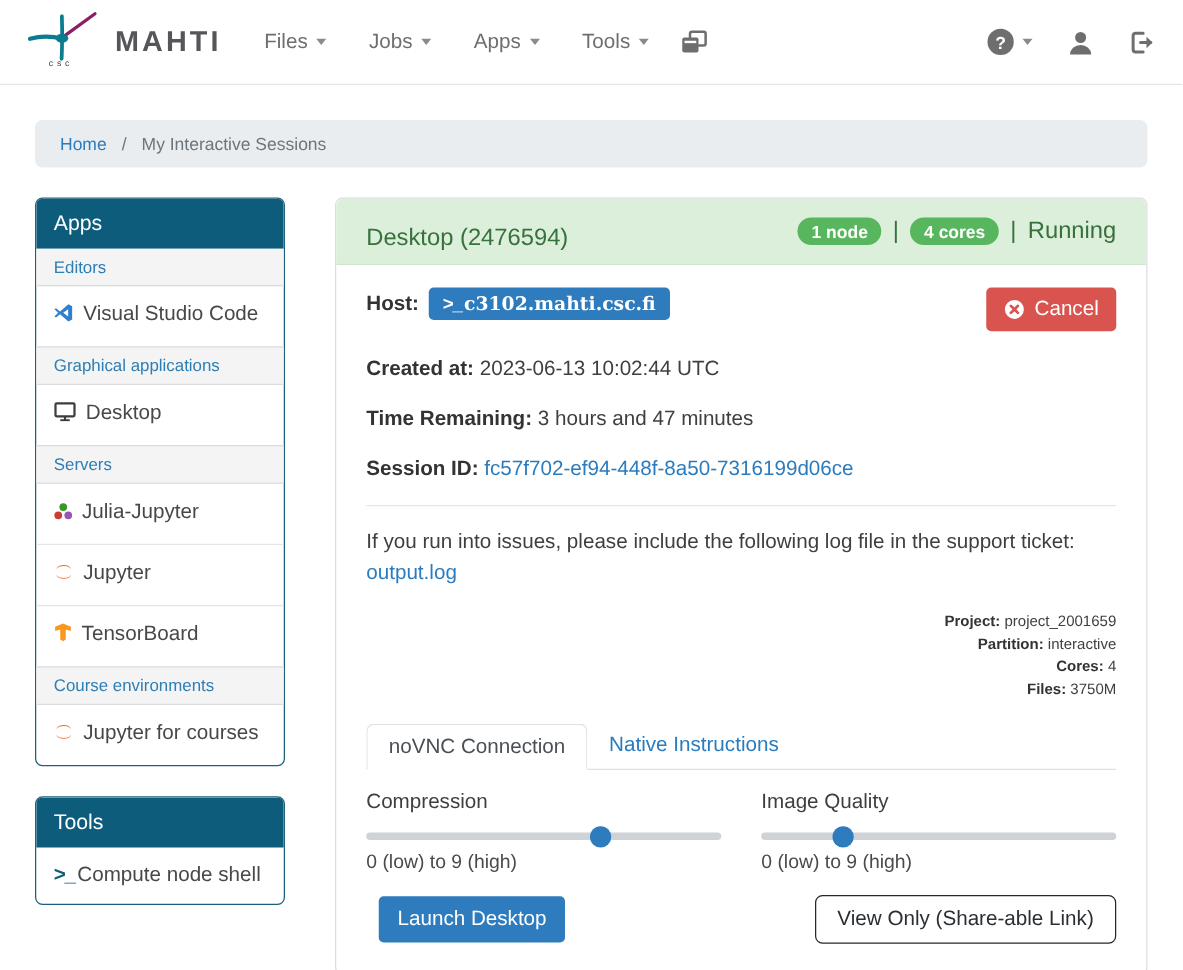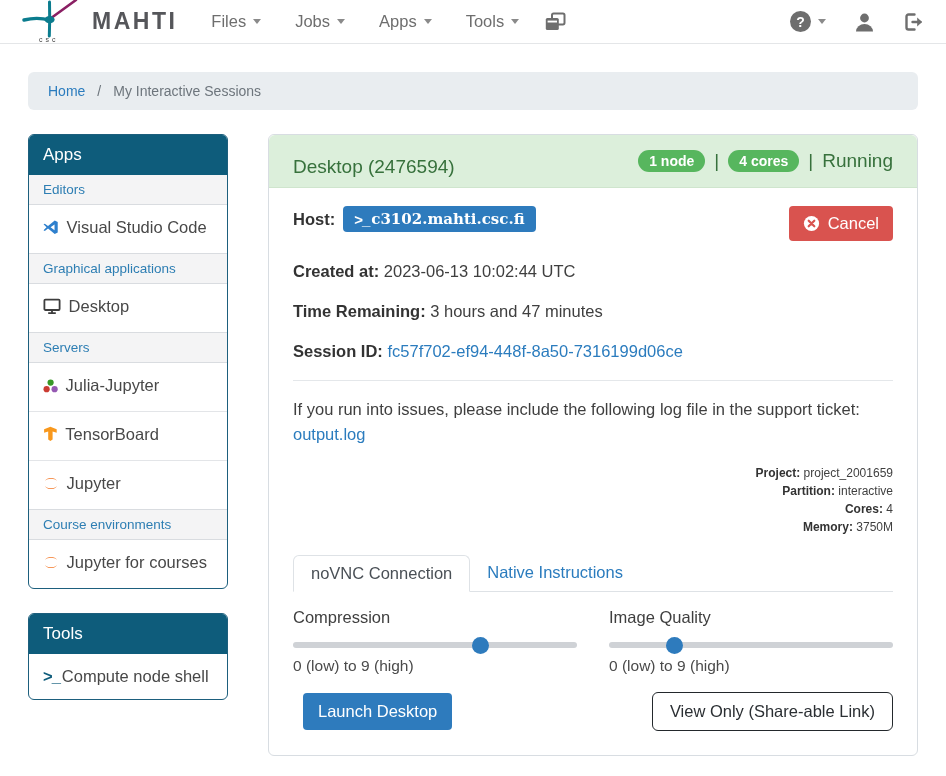--- a/index.html
+++ b/index.html
@@ -1,20 +1,20 @@
 <!DOCTYPE html>
 <html><head>
 <meta charset="utf-8">
 <style>
   * { margin:0; padding:0; box-sizing:border-box; }
   html,body { width:946px; height:776px; overflow:hidden; background:#fff;
     font-family:"Liberation Sans", sans-serif; color:#3f3f3f; }
 
   
-  .navbar { height:44px; display:flex; align-items:center; padding:0 22px;
+  .navbar { height:68px; display:flex; align-items:center; padding:0 22px;
     background:#fff; border-bottom:1px solid #e4e6e8; }
   .brand { display:flex; align-items:center; gap:14px; margin-right:34px; cursor:pointer; }
   .brand-name { font-size:23px; font-weight:800; letter-spacing:2.5px; color:#55565a; }
   .nav-menus { display:flex; align-items:center; gap:34px; }
   .nav-link { font-size:16.5px; color:#6e6e6e; cursor:pointer; display:flex; align-items:center; }
   .caret { display:inline-block; width:0; height:0; border-left:4.5px solid transparent;
     border-right:4.5px solid transparent; border-top:5px solid #8a8a8a; margin-left:7px; }
   .nav-icon { margin-left:26px; display:flex; align-items:center; cursor:pointer; }
   .nav-right { margin-left:auto; display:flex; align-items:center; gap:28px; }
   .help-wrap { display:flex; align-items:center; cursor:pointer; }
@@ -203,34 +203,34 @@
           <svg width="15" height="14" viewBox="0 0 15 14">
             <circle cx="7.6" cy="3.6" r="3.1" fill="#389826"></circle>
             <circle cx="3.6" cy="10.2" r="3.1" fill="#cb3c33"></circle>
             <circle cx="11.6" cy="10.2" r="3.1" fill="#9558b2"></circle>
           </svg>
         </span>
         <span>Julia-Jupyter</span>
       </div>
       <div class="side-item">
         <span class="icn">
-          <svg width="15" height="16" viewBox="0 0 14 16">
-            <path fill="#f8981d" d="M6.9 0.8 L13.2 3.3 L13.2 6.8 L9.1 5.6 L9.1 13.5 L6.9 14.9 L4.7 13.5 L4.7 5.6 L0.6 6.8 L0.6 3.3 Z"></path>
-          </svg>
-        </span>
-        <span>TensorBoard</span>
-      </div>
-      <div class="side-item">
-        <span class="icn">
           <svg width="16" height="15" viewBox="0 0 16 15">
             <path fill="#f37726" d="M2.1 9.9 C4.1 13.1 11.9 13.1 13.9 9.9 C12.7 14.0 3.3 14.0 2.1 9.9 Z"></path>
             <path fill="#f37726" d="M2.1 5.1 C4.1 1.9 11.9 1.9 13.9 5.1 C12.7 1.0 3.3 1.0 2.1 5.1 Z"></path>
           </svg>
         </span>
         <span>Jupyter</span>
+      </div>
+      <div class="side-item">
+        <span class="icn">
+          <svg width="15" height="16" viewBox="0 0 14 16">
+            <path fill="#f8981d" d="M6.9 0.8 L13.2 3.3 L13.2 6.8 L9.1 5.6 L9.1 13.5 L6.9 14.9 L4.7 13.5 L4.7 5.6 L0.6 6.8 L0.6 3.3 Z"></path>
+          </svg>
+        </span>
+        <span>TensorBoard</span>
       </div>
 
       <div class="side-section">Course environments</div>
       <div class="side-item">
         <span class="icn">
           <svg width="16" height="15" viewBox="0 0 16 15">
             <path fill="#f37726" d="M2.1 9.9 C4.1 13.1 11.9 13.1 13.9 9.9 C12.7 14.0 3.3 14.0 2.1 9.9 Z"></path>
             <path fill="#f37726" d="M2.1 5.1 C4.1 1.9 11.9 1.9 13.9 5.1 C12.7 1.0 3.3 1.0 2.1 5.1 Z"></path>
           </svg>
         </span>
@@ -298,21 +298,21 @@
 
         <div class="support">
           <span>If you run into issues, please include the following log file in the support ticket:</span><br>
           <span class="link">output.log</span>
         </div>
 
         <div class="meta">
           <div><span class="bold">Project:</span> <span>project_2001659</span></div>
           <div><span class="bold">Partition:</span> <span>interactive</span></div>
           <div><span class="bold">Cores:</span> <span>4</span></div>
-          <div><span class="bold">Memory:</span> <span>3750M</span></div>
+          <div><span class="bold">Files:</span> <span>3750M</span></div>
         </div>
 
         <div class="tabs">
           <span class="tab active">noVNC Connection</span>
           <span class="tab inactive">Native Instructions</span>
         </div>
 
         <div class="panel">
           <div>
             <div class="slider-label">Compression</div>

